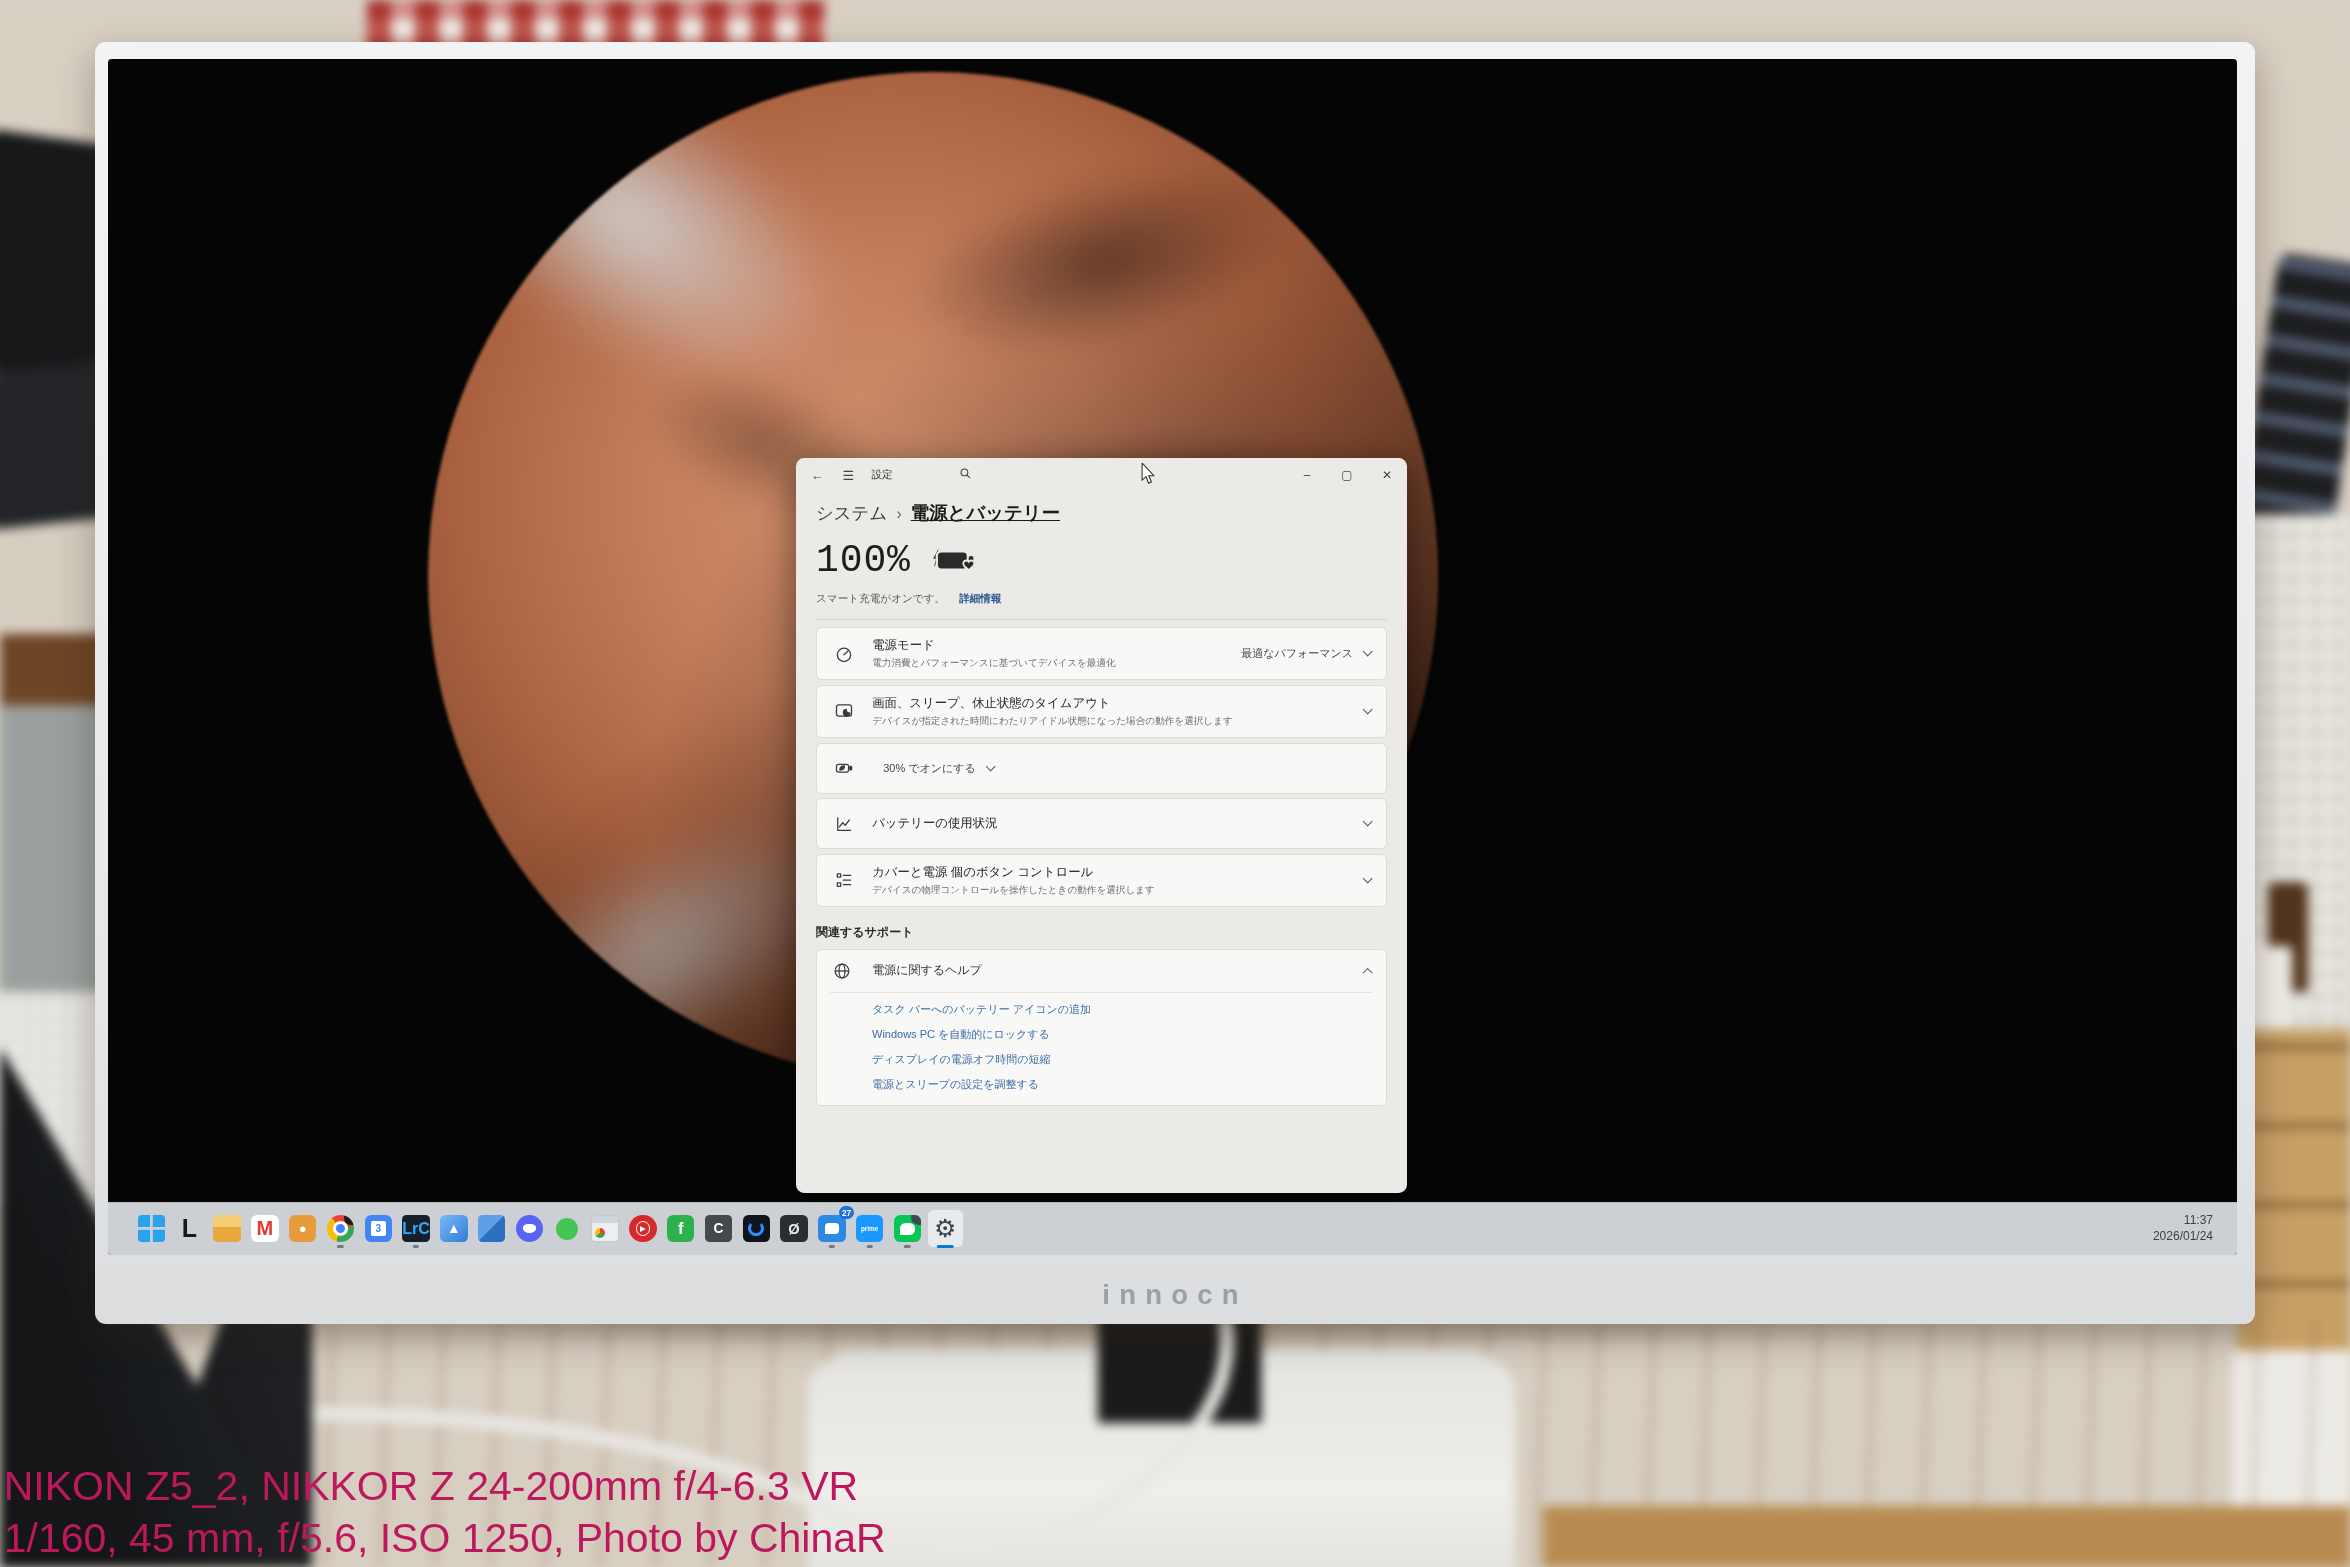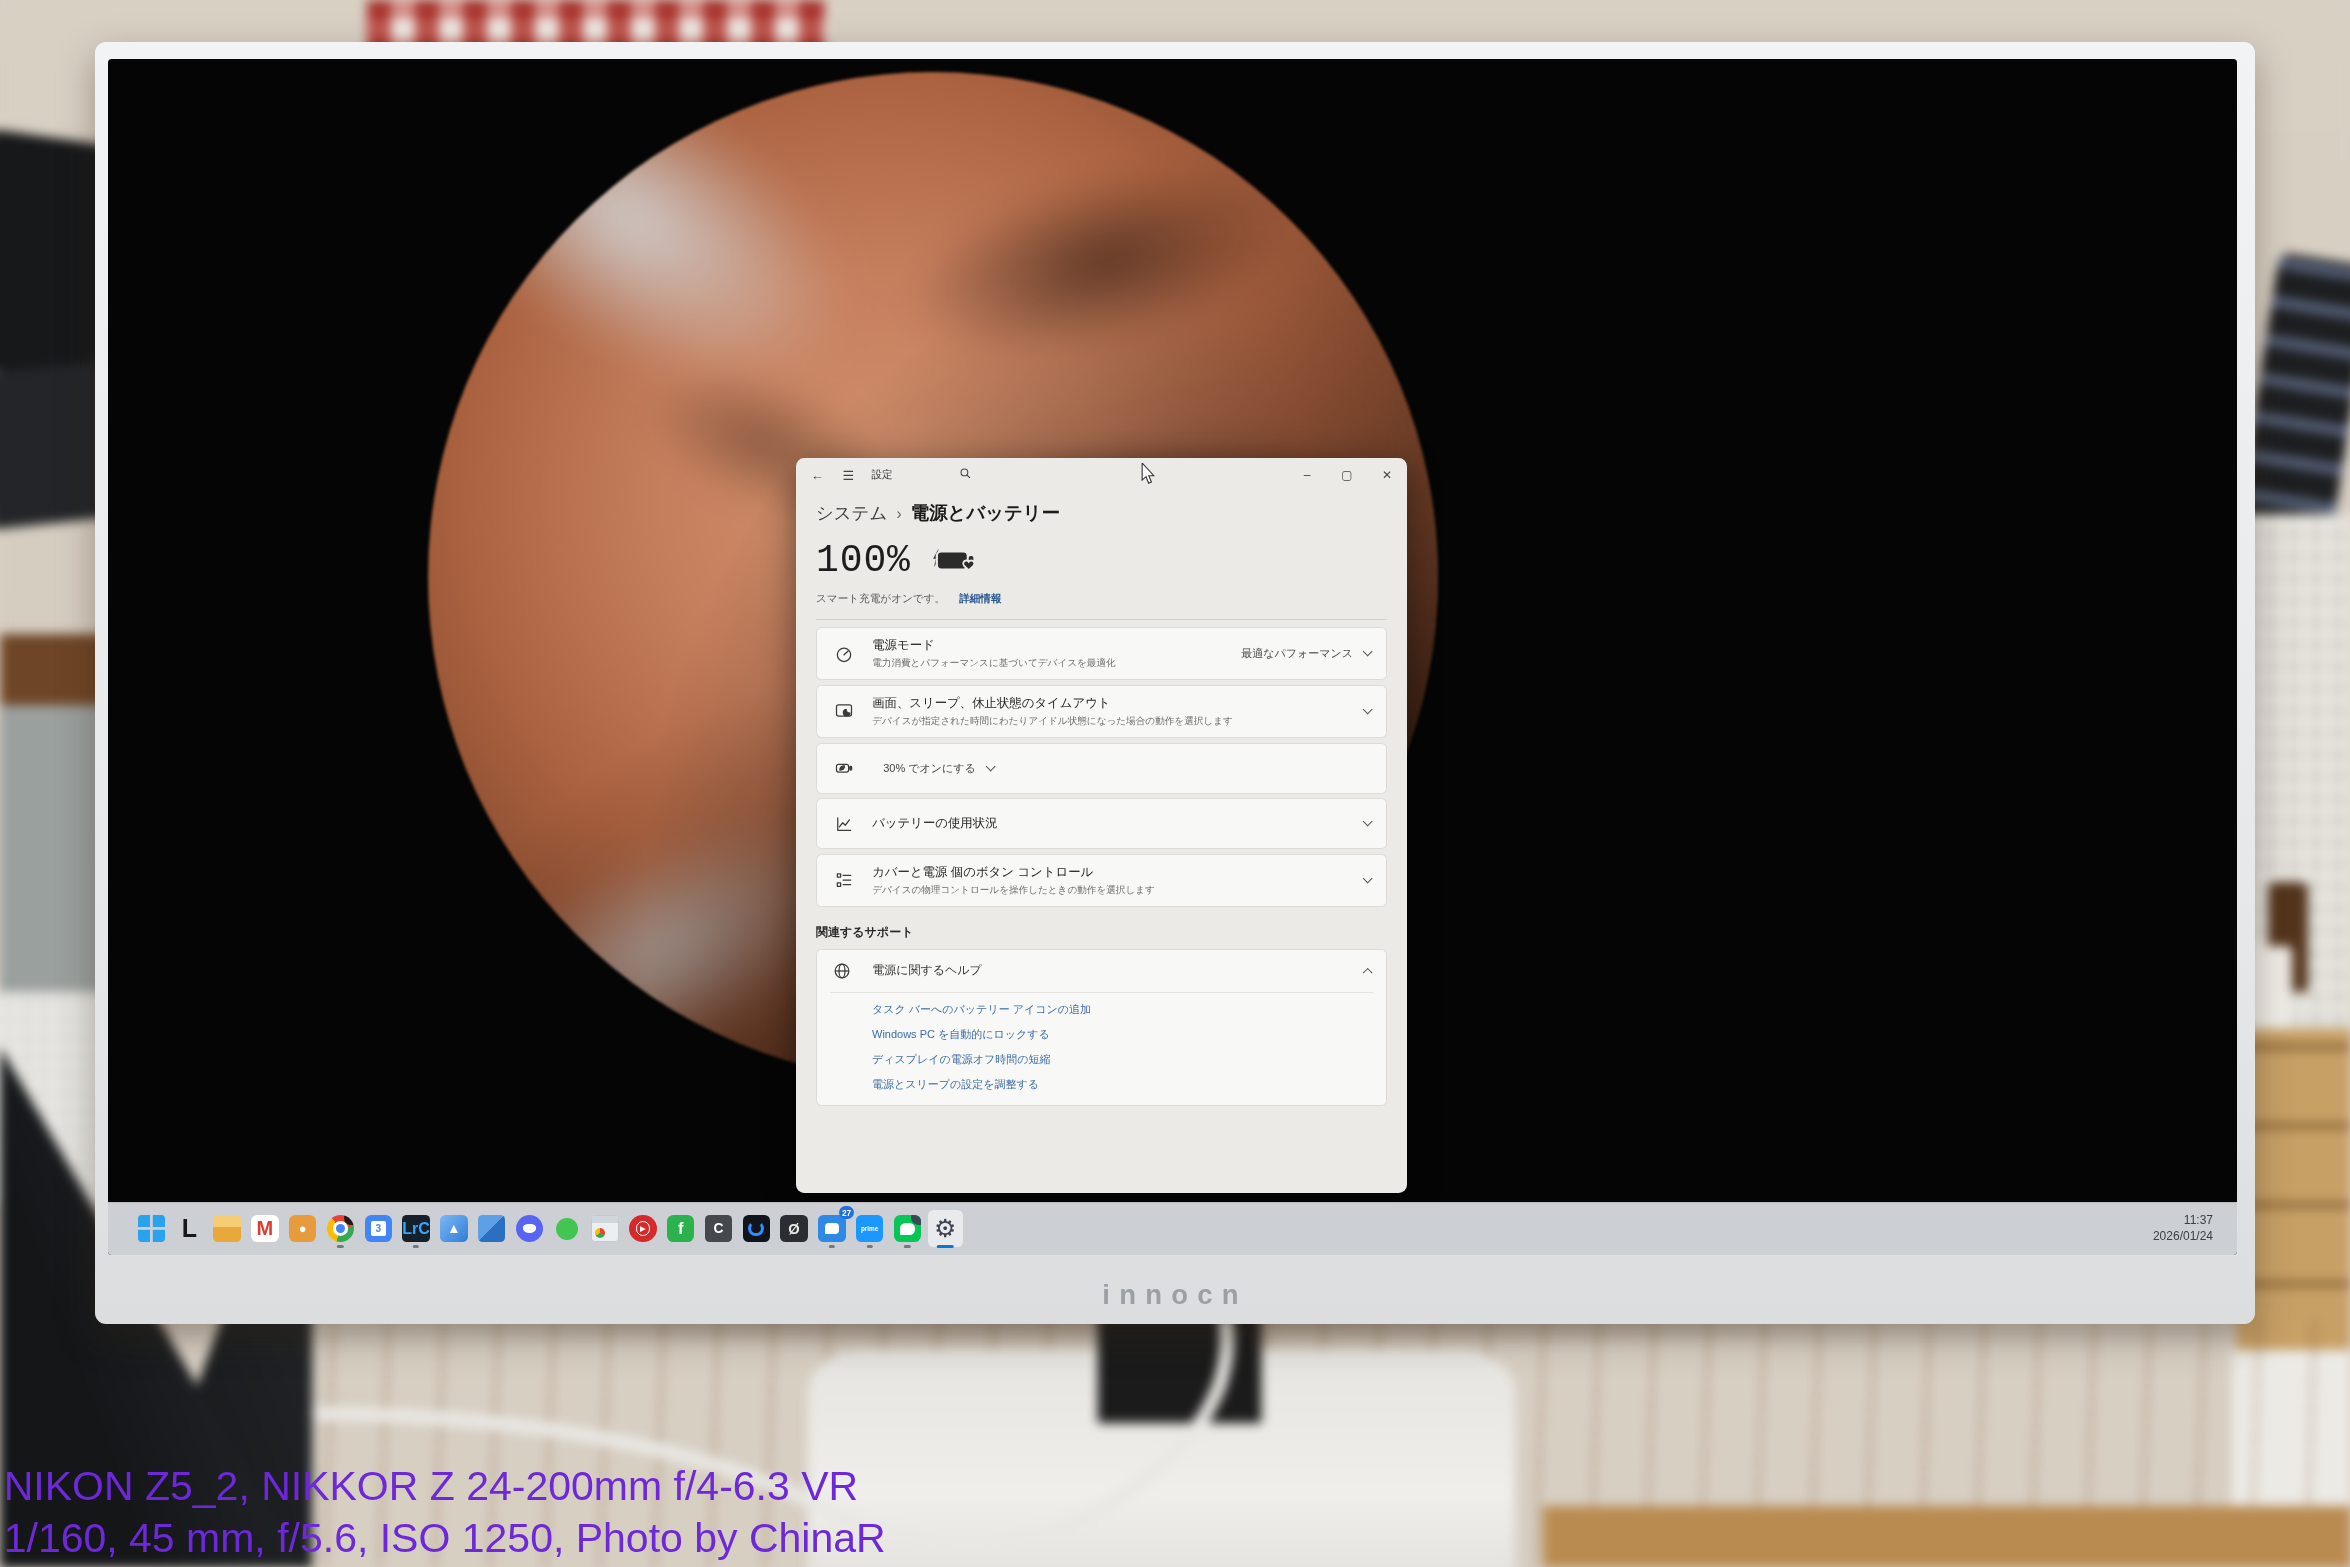--- a/index.html
+++ b/index.html
@@ -82,21 +82,21 @@
     border-radius:8.3px; box-shadow:0 9.2px 33px rgba(0,0,0,.45); color:#2b2b2b; overflow:hidden; }
   .titlebar { position:relative; height:35px; display:flex; align-items:center; padding:0 13px; gap:14.7px; }
   .tb-ic { font-size:13px; color:#444; width:16.5px; text-align:center; }
   .tb-label { font-size:10.6px; color:#333; }
   .tb-search { margin-left:50px; }
   .tb-controls { position:absolute; right:0; top:0; height:35px; display:flex; }
   .tb-controls .cbtn { width:40px; height:35px; display:flex; align-items:center; justify-content:center; font-size:12px; color:#444; }
   .crumbs { display:flex; align-items:baseline; gap:9.2px; padding:7.3px 20px 0; }
   .crumb-parent { font-size:17.4px; color:#3a3a3a; }
   .crumb-sep { font-size:15.6px; color:#666; }
-  .crumb-cur { font-size:18.4px; font-weight:bold; color:#1b1b1b; }
+  .crumb-cur { font-size:18.4px; font-weight:bold; color:#1b1b1b;text-decoration:underline; }
   .batt-block { padding:14.7px 20px 0; display:flex; align-items:center; gap:13px;font-family:Liberation Mono, monospace; }
   .batt-pct { font-size:38px; font-weight:500; color:#1d1d1d; letter-spacing:0.9px; }
   .smart-line { padding:9.2px 20px 0; font-size:10.6px; color:#5a5a5a; }
   .smart-link { color:#29568f; font-weight:bold; margin-left:14px; }
   .hr { margin:13px 20px 7.3px; border-top:0.9px solid #d2d1cd; }
   .rows { padding:0 20px; }
   .card { display:flex; align-items:center; background:rgba(252,252,251,.75); border:0.9px solid #dcdbd7;
     border-radius:5.5px; margin-bottom:4.6px; padding:9.2px 14.7px; min-height:51px; }
   .card .ric { width:24px; margin-right:16.5px; flex:0 0 auto; display:flex; align-items:center; justify-content:center; }
   .card .rtext { flex:1 1 auto; min-width:0; }
@@ -128,21 +128,21 @@
   .tile .box { width:27.5px; height:27.5px; border-radius:6.4px; display:flex; align-items:center; justify-content:center;
     font-weight:bold; overflow:hidden; position:relative; }
   .run { position:absolute; bottom:-0.9px; left:50%; transform:translateX(-50%); width:6.4px; height:2.8px; border-radius:1.8px; background:#73787d; }
   .active-bar { position:absolute; bottom:-0.9px; left:50%; transform:translateX(-50%); width:16.5px; height:2.8px; border-radius:1.8px; background:#0b79d0; }
   .tile.active { background:rgba(255,255,255,.55); }
   .badge { position:absolute; top:-3.7px; right:-4.6px; min-width:14.7px; height:13px; padding:0 2.8px; border-radius:7.3px;
     background:#1f6fe0; color:#fff; font-size:8.3px; font-weight:bold; display:flex; align-items:center; justify-content:center; }
   .clock { margin-left:auto; text-align:right; font-size:12px; color:#3a3f45; line-height:15.6px; }
 
   
-  .caption { position:absolute; left:3.7px; bottom:3.7px; z-index:40; color:#6d28d9; font-size:41px; line-height:52px; font-weight:400; }
+  .caption { position:absolute; left:3.7px; bottom:3.7px; z-index:40; color:#be185d; font-size:41px; line-height:52px; font-weight:400; }
 </style>
 </head>
 <body>
 
 <div class="scene">
   <div class="wall"></div>
   <div class="curtain"></div>
   <div class="l-dev1"></div>
   <div class="l-dev2"></div>
   <div class="l-shelf"></div>

